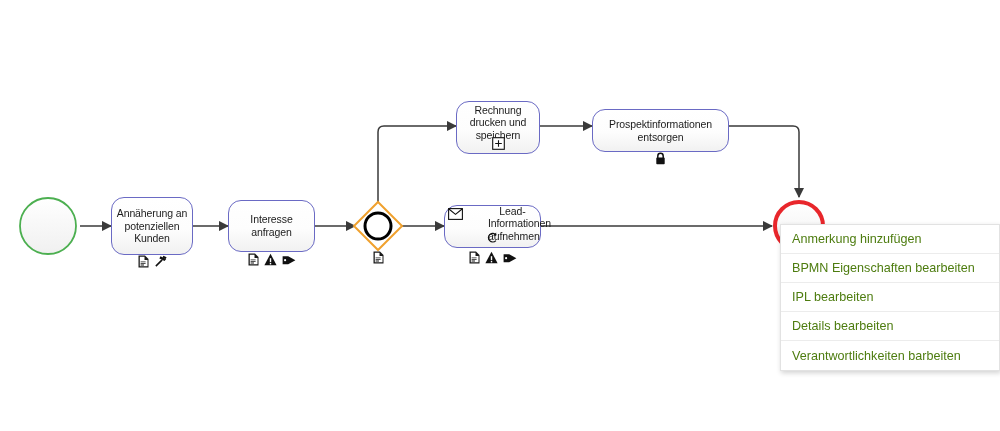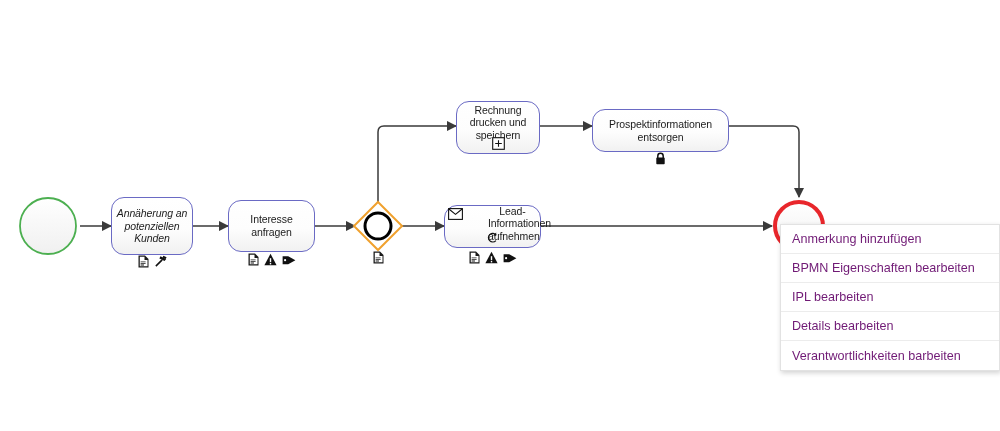--- a/index.html
+++ b/index.html
@@ -71,21 +71,21 @@
     border: 1px solid #e2e2e2;
     box-shadow: 1px 2px 5px rgba(0,0,0,0.18);
     box-sizing: border-box;
   }
   .menu-item {
     height: 29px;
     display: flex;
     align-items: center;
     padding-left: 11px;
     font-size: 12.6px;
-    color: #701a75;
+    color: #4d7c0f;
     border-bottom: 1px solid #ececec;
     box-sizing: border-box;
     white-space: nowrap;
     cursor: default;
   }
   .menu-item:last-child { border-bottom: none; }
 </style>
 </head>
 <body>
 
@@ -122,21 +122,21 @@
     </g>
 
     <circle cx="48" cy="226" r="28" fill="url(#evgrad)" stroke="#4caf50" stroke-width="1.8"></circle>
 
     <circle cx="799" cy="226" r="24" fill="url(#evgrad)" stroke="#e8262b" stroke-width="4"></circle>
 
     <polygon points="378,202 402,226 378,250 354,226" fill="#ffffff" stroke="#f0a12e" stroke-width="2"></polygon>
     <circle cx="378" cy="226" r="13" fill="#ffffff" stroke="#000000" stroke-width="3"></circle>
   </svg>
 
-  <div class="node" style="left:111px; top:197px; width:82px; height:58px;font-style:italic;">
+  <div class="node" style="left:111px; top:197px; width:82px; height:58px;">
     <div class="node-label">Annäherung an potenziellen Kunden</div>
   </div>
   <div class="marker-row" style="left:111px; top:254px; width:82px; height:18px;">
     <span class="mk">
       <svg width="11" height="13" viewBox="0 0 11 13">
         <path d="M0.5 0.5 h6.5 l3.5 3.5 v8.5 h-10 z" fill="#1a1a1a"></path>
         <path d="M1.8 1.8 h4.7 v3.1 h3 v6.3 h-7.7 z" fill="#ffffff"></path>
         <path d="M2.6 6.4 h5 v0.8 h-5 z M2.6 8 h5 v0.8 h-5 z M2.6 9.6 h3.4 v0.8 h-3.4 z" fill="#1a1a1a"></path>
       </svg>
     </span>

